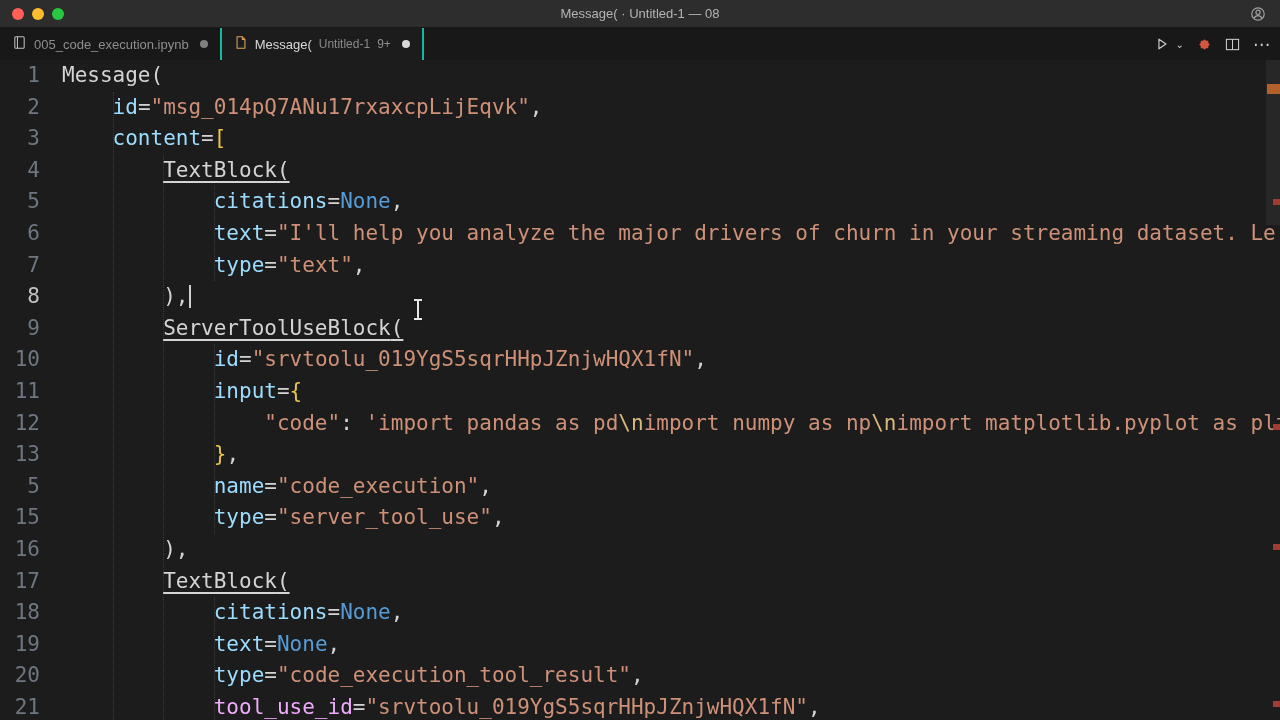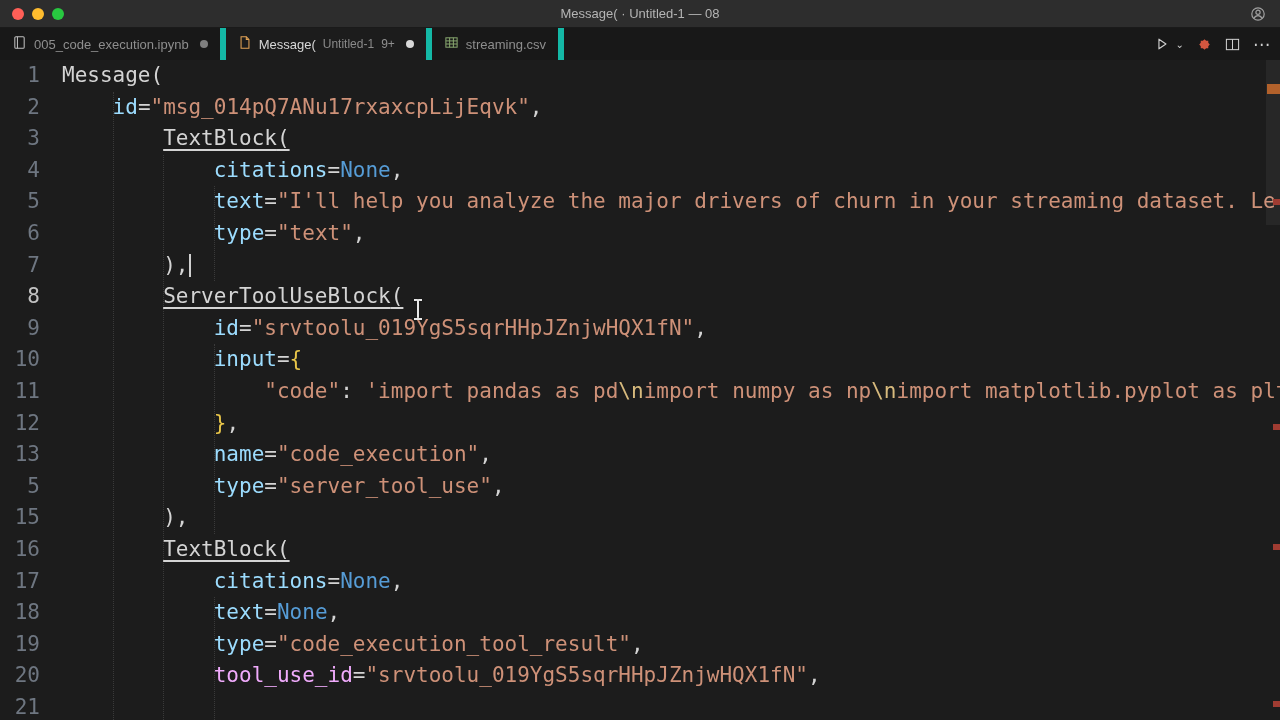--- a/index.html
+++ b/index.html
@@ -12,21 +12,21 @@
   .lights { position:absolute; left:12px; top:8px; display:flex; gap:8px; }
   .light { width:12px; height:12px; border-radius:50%; }
   .win-title { position:absolute; left:0; right:0; top:0; height:28px; line-height:28px;
                text-align:center; color:#b4b4b4; font-size:13px; }
   .account { position:absolute; right:14px; top:6px; }
 
   
   .tabbar { position:absolute; top:28px; left:0; right:0; height:32px; background:#181818;
             display:flex; align-items:stretch; }
   .tab { display:flex; align-items:center; gap:7px; padding:0 12px; background:#181818;
-         border-right:6px solid #14b8a6; color:#8e8e8e; font-size:13px; white-space:nowrap; }
+         border-right:2px solid #14b8a6; color:#8e8e8e; font-size:13px; white-space:nowrap; }
   .tab.active { background:#1c1c1c; color:#d8d8d8; }
   .tab .sub { color:#8a8a8a; font-size:12px; }
   .tab .badge { color:#8f8f8f; font-size:12px; }
   .dirty { width:8px; height:8px; border-radius:50%; background:#7f7f7f; margin-left:4px; }
   .tab.active .dirty { background:#d8d8d8; }
   .tab-actions { position:absolute; right:10px; top:28px; height:32px; display:flex;
                  align-items:center; gap:13px; }
   .tab-actions .ico { display:flex; align-items:center; color:#cfcfcf; }
   .chev { color:#cfcfcf; font-size:10px; margin-left:-6px; }
   .more-dots { color:#cfcfcf; font-size:17px; line-height:1; }
@@ -99,32 +99,20 @@
     <span>
       <svg width="14" height="15" viewBox="0 0 16 16" fill="none" stroke="#e2a356" stroke-width="1.2">
         <path d="M3.5 1.5h6l3 3v10h-9z"></path>
           <path d="M9.5 1.5v3h3"></path>
       </svg>
     </span>
     <span>Message(</span>
     <span class="sub">Untitled-1</span>
     <span class="badge">9+</span>
     <span class="dirty"></span>
-  </div>
-  <div class="tab">
-    <span>
-      <svg width="15" height="15" viewBox="0 0 16 16" fill="none" stroke="#86a56e" stroke-width="1.1">
-        <rect x="2" y="3" width="12" height="10"></rect>
-        <line x1="2" y1="6.3" x2="14" y2="6.3"></line>
-          <line x1="2" y1="9.6" x2="14" y2="9.6"></line>
-        <line x1="6" y1="3" x2="6" y2="13"></line>
-          <line x1="10" y1="3" x2="10" y2="13"></line>
-      </svg>
-    </span>
-    <span>streaming.csv</span>
   </div>
 </div>
 
 <div class="tab-actions">
   <span class="ico">
     <svg width="14" height="14" viewBox="0 0 16 16">
         <path d="M4.5 2.5 L12.5 8 L4.5 13.5 Z" fill="none" stroke="#cfcfcf" stroke-width="1.3" stroke-linejoin="round"></path>
       </svg>
   </span>
   <span class="chev">⌄</span>
@@ -171,20 +159,21 @@
     </div>
   <div class="code">
     <div class="guide" style="left:calc(4ch);  top:calc(var(--lh)*1);  height:calc(var(--lh)*20);"></div>
     <div class="guide" style="left:calc(8ch);  top:calc(var(--lh)*3);  height:calc(var(--lh)*18);"></div>
     <div class="guide" style="left:calc(12ch); top:calc(var(--lh)*4);  height:calc(var(--lh)*3);"></div>
     <div class="guide" style="left:calc(12ch); top:calc(var(--lh)*9);  height:calc(var(--lh)*6);"></div>
     <div class="guide" style="left:calc(12ch); top:calc(var(--lh)*17); height:calc(var(--lh)*4);"></div>
     <div id="code-lines">
         <div class="code-line"><span></span><span style="color: rgb(212, 212, 212);">Message</span><span style="color: rgb(212, 212, 212);">(</span></div>
         <div class="code-line"><span>    </span><span style="color: rgb(156, 220, 254);">id</span><span style="color: rgb(212, 212, 212);">=</span><span style="color: rgb(206, 145, 120);">"msg_014pQ7ANu17rxaxcpLijEqvk"</span><span style="color: rgb(212, 212, 212);">,</span></div>
+        <div class="code-line"><span>    </span><span style="color: rgb(156, 220, 254);">content</span><span style="color: rgb(212, 212, 212);">=</span><span style="color: rgb(233, 198, 73);">[</span></div>
         <div class="code-line"><span>        </span><span class="squiggle" style="color: rgb(212, 212, 212);">TextBlock</span><span class="squiggle" style="color: rgb(212, 212, 212);">(</span></div>
         <div class="code-line"><span>            </span><span style="color: rgb(156, 220, 254);">citations</span><span style="color: rgb(212, 212, 212);">=</span><span style="color: rgb(86, 156, 214);">None</span><span style="color: rgb(212, 212, 212);">,</span></div>
         <div class="code-line"><span>            </span><span style="color: rgb(156, 220, 254);">text</span><span style="color: rgb(212, 212, 212);">=</span><span style="color: rgb(206, 145, 120);">"I'll help you analyze the major drivers of churn in your streaming dataset. Le</span></div>
         <div class="code-line"><span>            </span><span style="color: rgb(156, 220, 254);">type</span><span style="color: rgb(212, 212, 212);">=</span><span style="color: rgb(206, 145, 120);">"text"</span><span style="color: rgb(212, 212, 212);">,</span></div>
         <div class="code-line"><span>        </span><span style="color: rgb(212, 212, 212);">),</span><span class="caret"></span></div>
         <div class="code-line"><span>        </span><span class="squiggle" style="color: rgb(212, 212, 212);">ServerToolUseBlock</span><span class="squiggle" style="color: rgb(212, 212, 212);">(</span></div>
         <div class="code-line"><span>            </span><span style="color: rgb(156, 220, 254);">id</span><span style="color: rgb(212, 212, 212);">=</span><span style="color: rgb(206, 145, 120);">"srvtoolu_019YgS5sqrHHpJZnjwHQX1fN"</span><span style="color: rgb(212, 212, 212);">,</span></div>
         <div class="code-line"><span>            </span><span style="color: rgb(156, 220, 254);">input</span><span style="color: rgb(212, 212, 212);">=</span><span style="color: rgb(233, 198, 73);">{</span></div>
         <div class="code-line"><span>                </span><span style="color: rgb(206, 145, 120);">"code"</span><span style="color: rgb(212, 212, 212);">: </span><span style="color: rgb(206, 145, 120);">'import pandas as pd</span><span style="color: rgb(215, 186, 125);">\n</span><span style="color: rgb(206, 145, 120);">import numpy as np</span><span style="color: rgb(215, 186, 125);">\n</span><span style="color: rgb(206, 145, 120);">import matplotlib.pyplot as plt</span></div>
         <div class="code-line"><span>            </span><span style="color: rgb(233, 198, 73);">}</span><span style="color: rgb(212, 212, 212);">,</span></div>

